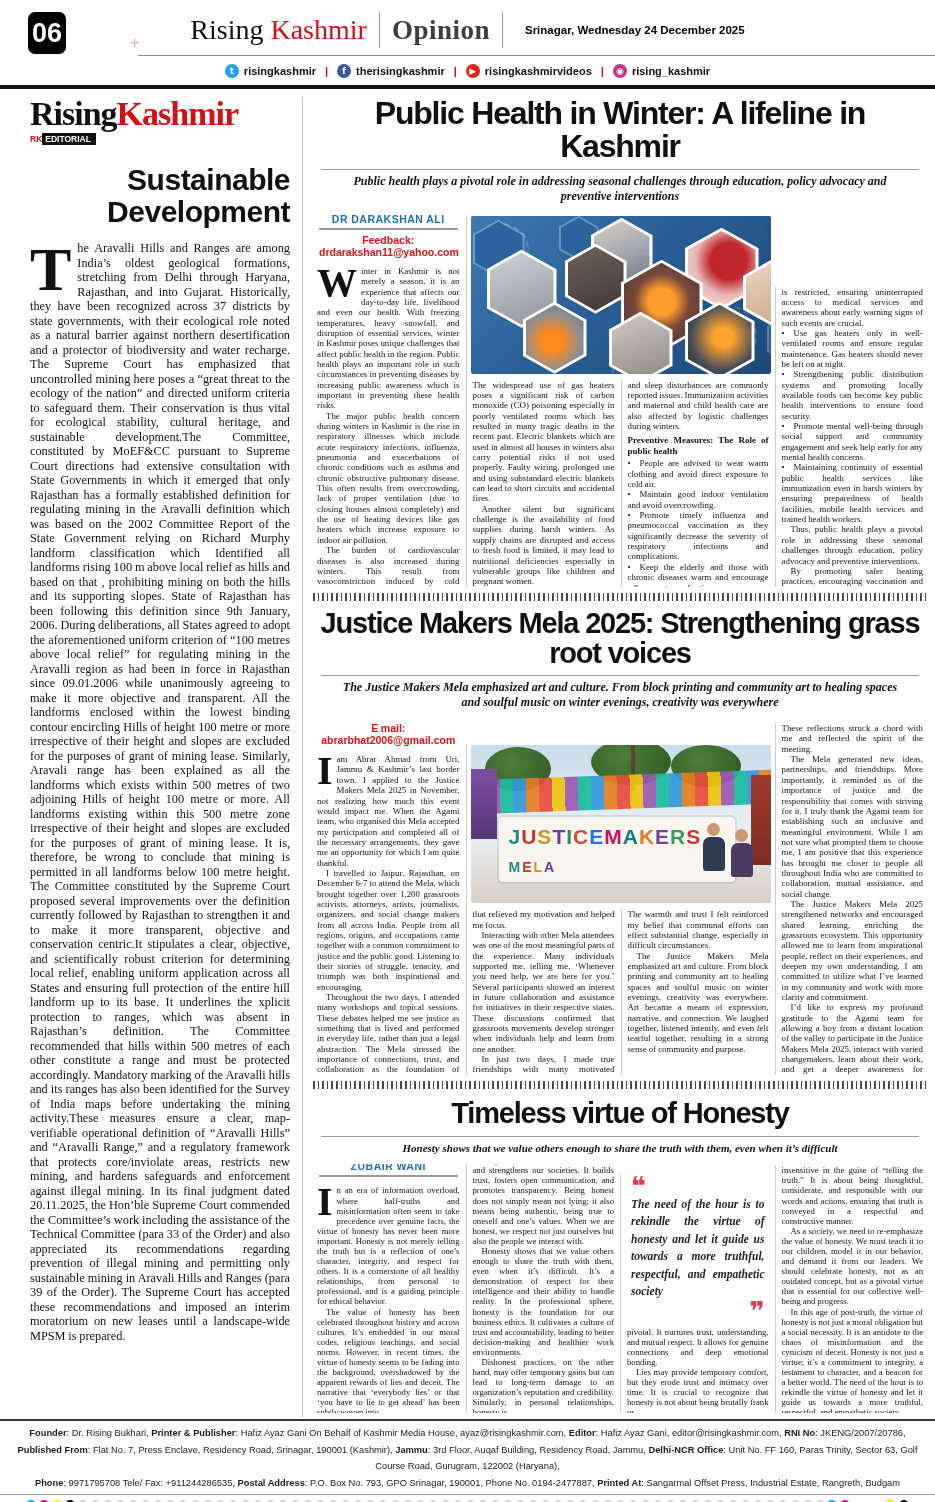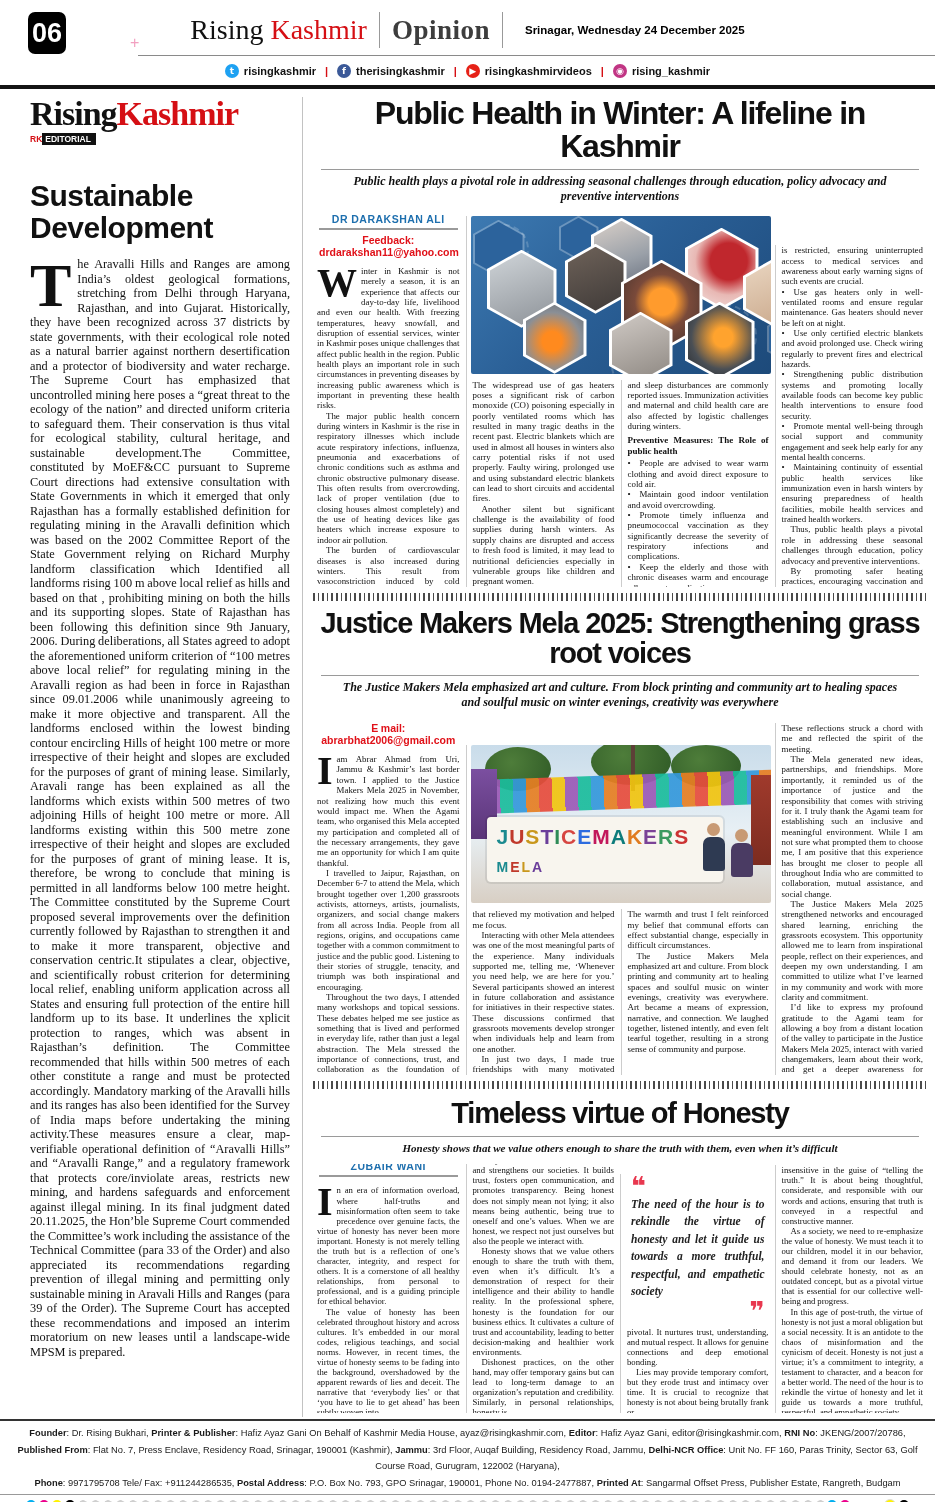--- a/index.html
+++ b/index.html
@@ -28,21 +28,21 @@
   
   .main{display:flex;height:1324px;padding-top:6px}
   .leftcol{width:260px;padding:0 8px 0 30px;flex:none;overflow:hidden}
   .vdiv{width:1px;background:#c2c2c2;margin:2px 4px;flex:none}
   .rightarea{flex:1;padding:0 6px 0 4px;overflow:hidden}
   .masthead{font:700 34px "Liberation Serif",serif;letter-spacing:-1px}
   .masthead .red{color:#d50f14}
   .rkbadge{margin:1px 0 4px;font:700 8.5px "Liberation Sans",sans-serif}
   .rkbadge .rk{color:#d50f14}
   .rkbadge .ed{background:#111;color:#fff;padding:1px 5px 1px 3px}
-  .ed-title{text-align:left;font:800 30px/1.05 "Liberation Sans",sans-serif;letter-spacing:-.5px;margin:36px 0 14px}
+  .ed-title{text-align:right;font:800 30px/1.05 "Liberation Sans",sans-serif;letter-spacing:-.5px;margin:20px 0 14px}
   .ed-body{font:400 12.3px/14.5px "Liberation Serif",serif;text-align:justify;word-spacing:-.3px}
   .ed-body .dropcap::first-letter{float:left;font-size:62px;line-height:48px;padding:4px 6px 0 0;font-weight:700}
   
   .headline{font:800 32px/1.02 "Liberation Sans",sans-serif;letter-spacing:-1.2px;text-align:center;margin:2px 4px 7px}
   .headline.h2{font-size:29px}
   .headline.h3{font-size:29px;margin-top:4px}
   .subrule{border-top:1px solid #9a9a9a;margin:0 10px 4px}
   .subtitle{text-align:center;font:italic 700 12px/15px "Liberation Serif",serif;margin:0 24px 8px}
   .cols{display:flex;align-items:flex-end;overflow:hidden}
   .c{padding:0 6px;overflow:hidden}
@@ -242,21 +242,20 @@
                     <p class="para bullet">• Maintain good indoor ventilation and avoid overcrowding.</p>
                     <p class="para bullet">• Promote timely influenza and pneumococcal vaccination as they significantly decrease the severity of respiratory infections and complications.</p>
                     <p class="para bullet">• Keep the elderly and those with chronic diseases warm and encourage adherence to medication.</p>
                   </div>
               </div>
             </div>
           </div>
           <div class="c body">
               <p class="para">is restricted, ensuring uninterrupted access to medical services and awareness about early warning signs of such events are crucial.</p>
               <p class="para bullet">• Use gas heaters only in well-ventilated rooms and ensure regular maintenance. Gas heaters should never be left on at night.</p>
-              <p class="para bullet">• Use only certified electric blankets and avoid prolonged use. Check wiring regularly to prevent fires and electrical hazards.</p>
               <p class="para bullet">• Strengthening public distribution systems and promoting locally available foods can become key public health interventions to ensure food security.</p>
               <p class="para bullet">• Promote mental well-being through social support and community engagement and seek help early for any mental health concerns.</p>
               <p class="para bullet">• Maintaining continuity of essential public health services like immunization even in harsh winters by ensuring preparedness of health facilities, mobile health services and trained health workers.</p>
               <p class="para">Thus, public health plays a pivotal role in addressing these seasonal challenges through education, policy advocacy and preventive interventions.</p>
               <p class="para">By promoting safer heating practices, encouraging vaccination and raising awareness about health risks, public health becomes lifesaving in Kashmir and investment in this domain is essential to maintain equity and resilience amongst the people.</p>
             </div>
         </div>
       </div>
 
       <div class="dotsep"></div>
@@ -279,21 +278,21 @@
           </div>
           <div class="c23">
             <div class="img2">
               <div class="tree" style="left:14px;top:2px;width:66px;height:44px"></div>
               <div class="tree" style="left:120px;top:-6px;width:80px;height:46px"></div>
               <div class="tree" style="right:30px;top:0;width:70px;height:42px"></div>
               <div class="pole" style="left:160px;top:0;width:4px;height:46px"></div>
               <div class="stripes" style="top:30px"></div>
               <div class="drape" style="left:0;top:24px;width:26px;height:70px"></div>
               <div class="draper" style="right:0;top:30px;width:20px;height:90px"></div>
-              <div class="banner" style="left:16px;top:72px;width:216px">
+              <div class="banner" style="left:28px;top:72px;width:216px">
                 <div class="l1"><span style="color: rgb(27, 138, 143);">J</span><span style="color: rgb(192, 57, 43);">U</span><span style="color: rgb(201, 151, 28);">S</span><span style="color: rgb(106, 61, 154);">T</span><span style="color: rgb(46, 139, 87);">I</span><span style="color: rgb(214, 69, 65);">C</span><span style="color: rgb(45, 108, 223);">E</span><span style="color: rgb(194, 24, 91);">M</span><span style="color: rgb(14, 124, 123);">A</span><span style="color: rgb(224, 123, 32);">K</span><span style="color: rgb(123, 67, 151);">E</span><span style="color: rgb(60, 154, 95);">R</span><span style="color: rgb(204, 51, 51);">S</span></div>
                 <div class="l2"><span style="color: rgb(27, 138, 143);">M</span><span style="color: rgb(192, 57, 43);">E</span><span style="color: rgb(201, 151, 28);">L</span><span style="color: rgb(106, 61, 154);">A</span></div>
               </div>
               <div class="person" style="right:46px;top:78px">
                 <div class="head"></div>
                   <div class="torso" style="background:#2e3a52"></div>
               </div>
               <div class="person" style="right:18px;top:84px">
                 <div class="head"></div>
                   <div class="torso" style="background:#4a3b63"></div>
@@ -360,21 +359,21 @@
             </div>
         </div>
       </div>
 
     </div>
   </div>
 
   <div class="footwrap">
     <div><b>Founder</b><span>: Dr. Rising Bukhari, </span><b>Printer &amp; Publisher</b><span>: Hafiz Ayaz Gani On Behalf of Kashmir Media House, ayaz@risingkashmir.com, </span><b>Editor</b><span>: Hafiz Ayaz Gani, editor@risingkashmir.com, </span><b>RNI No</b><span>: JKENG/2007/20786,</span></div>
     <div><b>Published From</b><span>: Flat No. 7, Press Enclave, Residency Road, Srinagar, 190001 (Kashmir), </span><b>Jammu</b><span>: 3rd Floor, Auqaf Building, Residency Road, Jammu, </span><b>Delhi-NCR Office</b><span>: Unit No. FF 160, Paras Trinity, Sector 63, Golf Course Road, Gurugram, 122002 (Haryana),</span></div>
-    <div><b>Phone</b><span>: 9971795708 Tele/ Fax: +911244286535, </span><b>Postal Address</b><span>: P.O. Box No. 793, GPO Srinagar, 190001, Phone No. 0194-2477887, </span><b>Printed At</b><span>: Sangarmal Offset Press, Publisher Estate, Rangreth, Budgam</span></div>
+    <div><b>Phone</b><span>: 9971795708 Tele/ Fax: +911244286535, </span><b>Postal Address</b><span>: P.O. Box No. 793, GPO Srinagar, 190001, Phone No. 0194-2477887, </span><b>Printed At</b><span>: Sangarmal Offset Press, Industrial Estate, Rangreth, Budgam</span></div>
   </div>
   <div class="footrule2"></div>
   <div class="colorstrip">
     <span class="dot" style="background:#00aeef"></span>
     <span class="dot" style="background:#ec008c"></span>
     <span class="dot" style="background:#fff200"></span>
     <span class="dot" style="background:#000"></span>
     <span class="dotline"></span>
     <span class="dot" style="background:#00aeef"></span>
     <span class="dot" style="background:#ec008c"></span>

